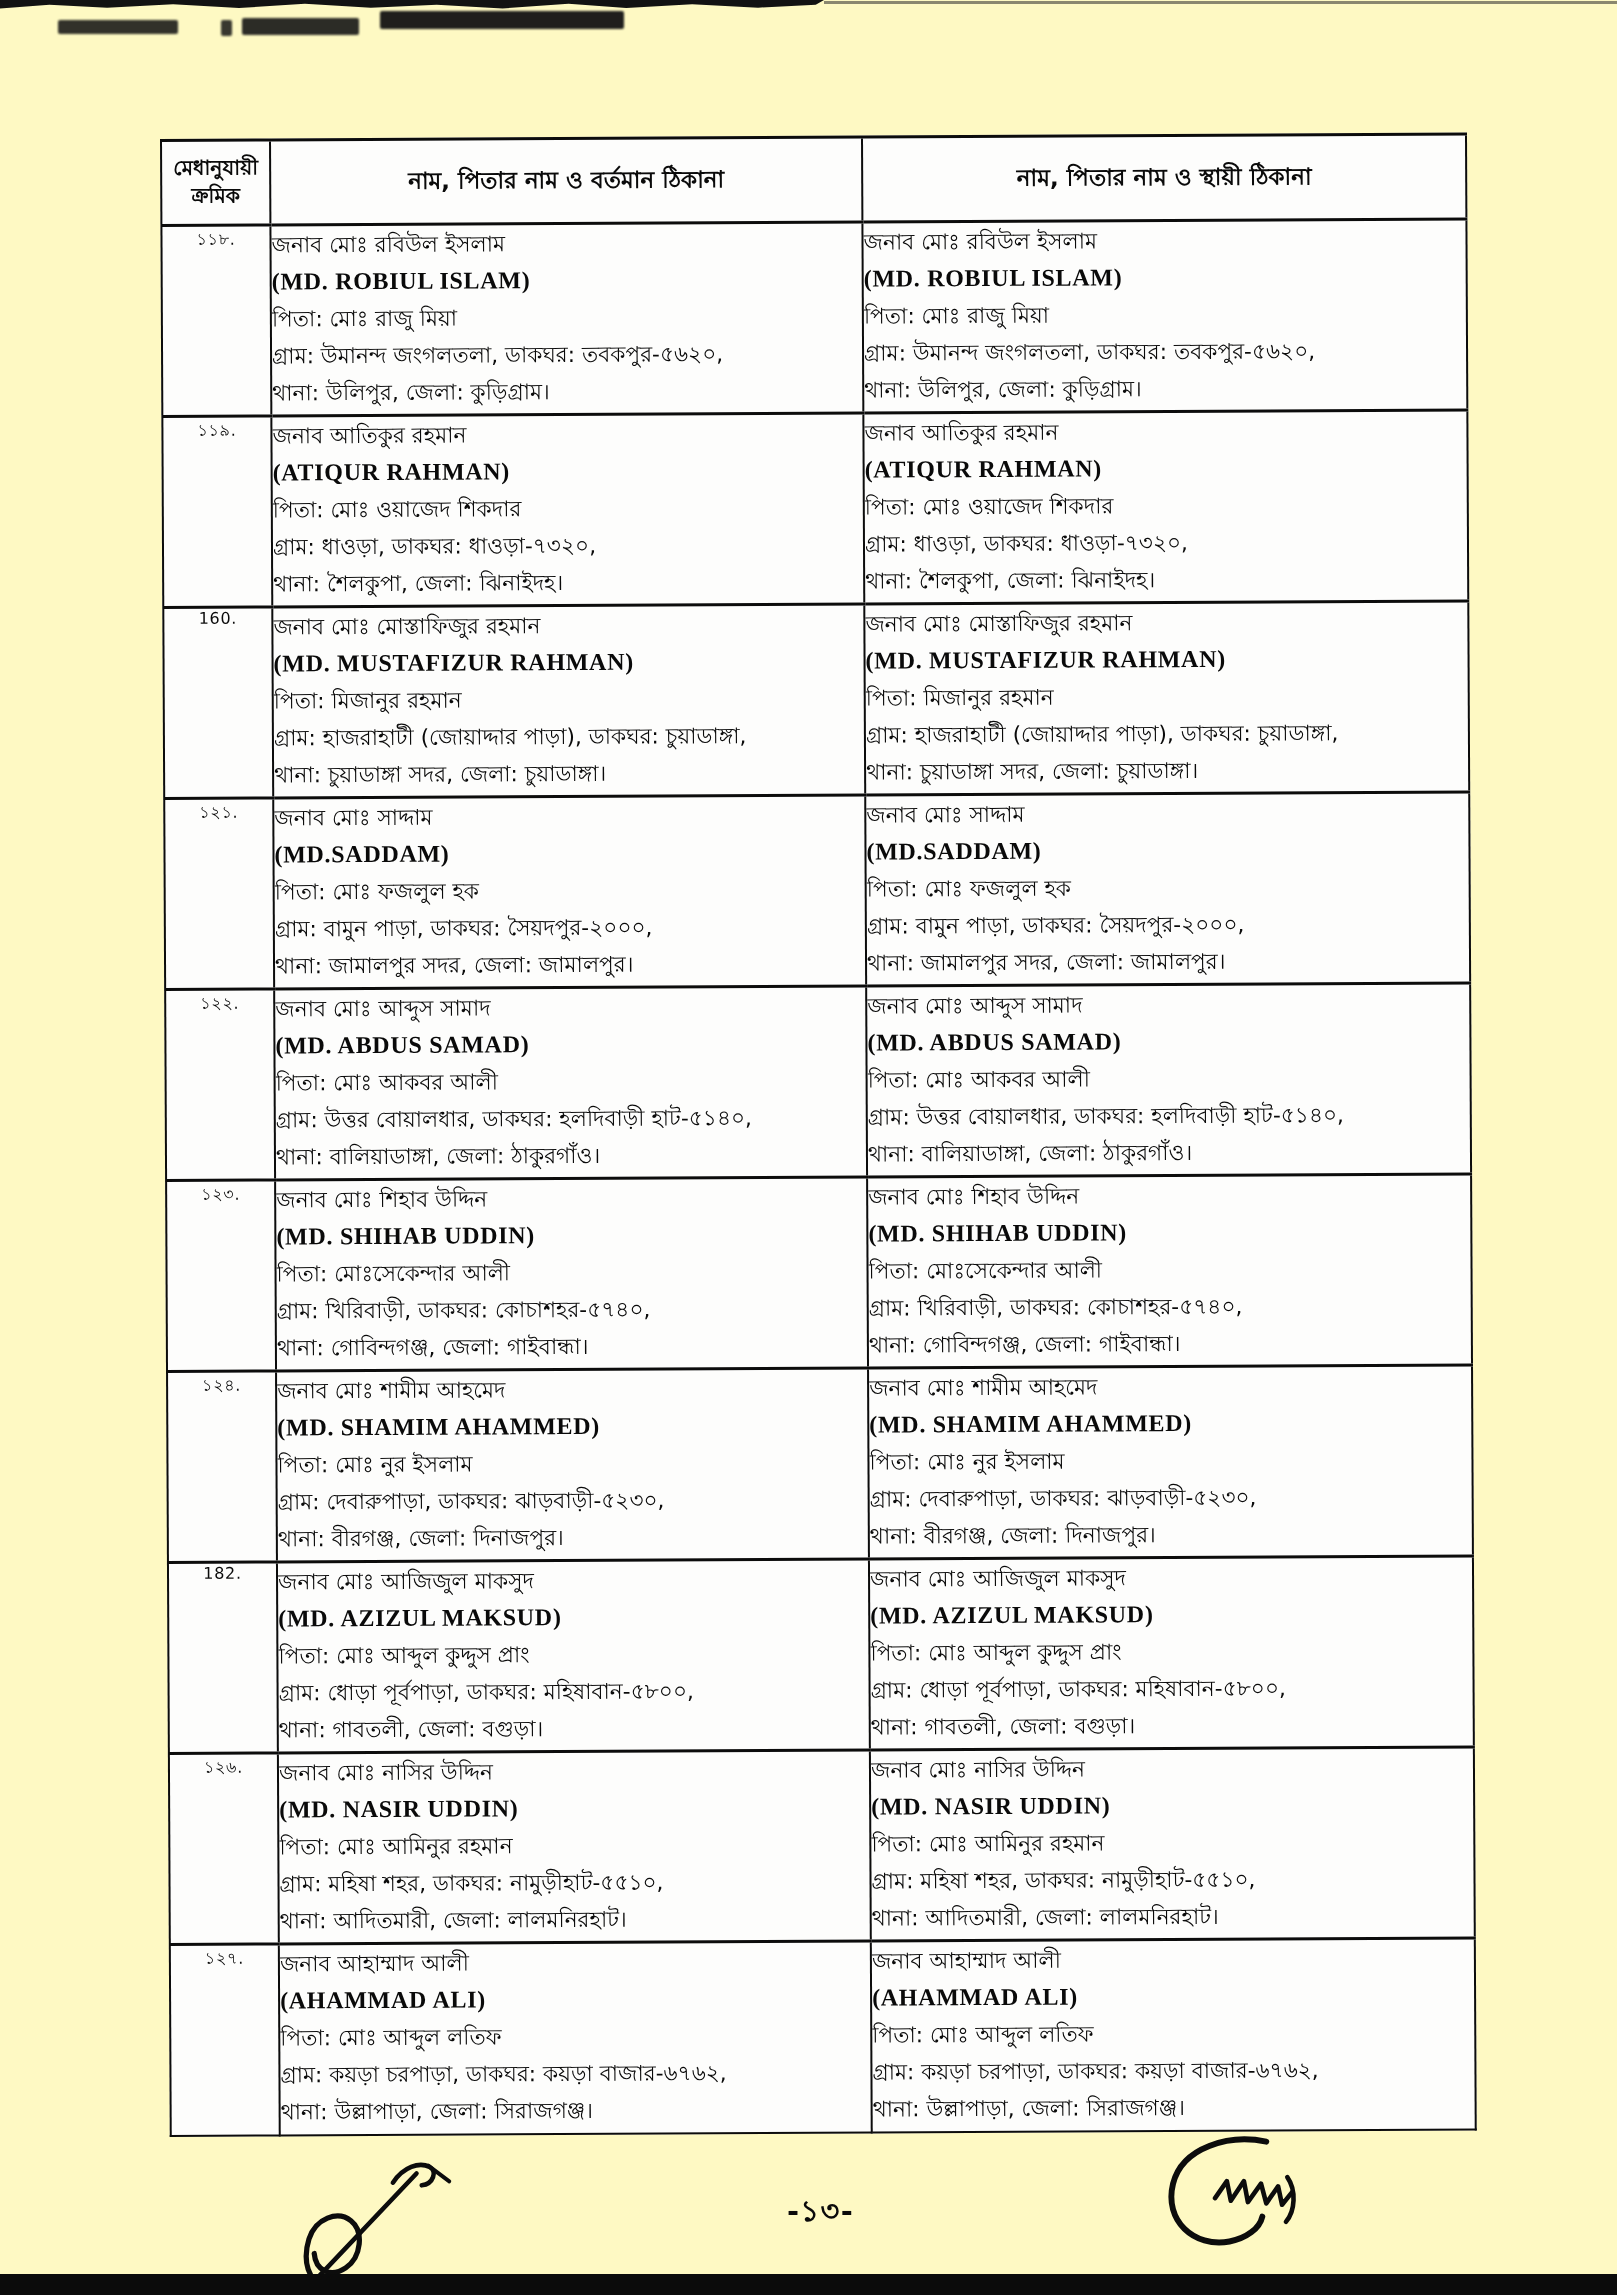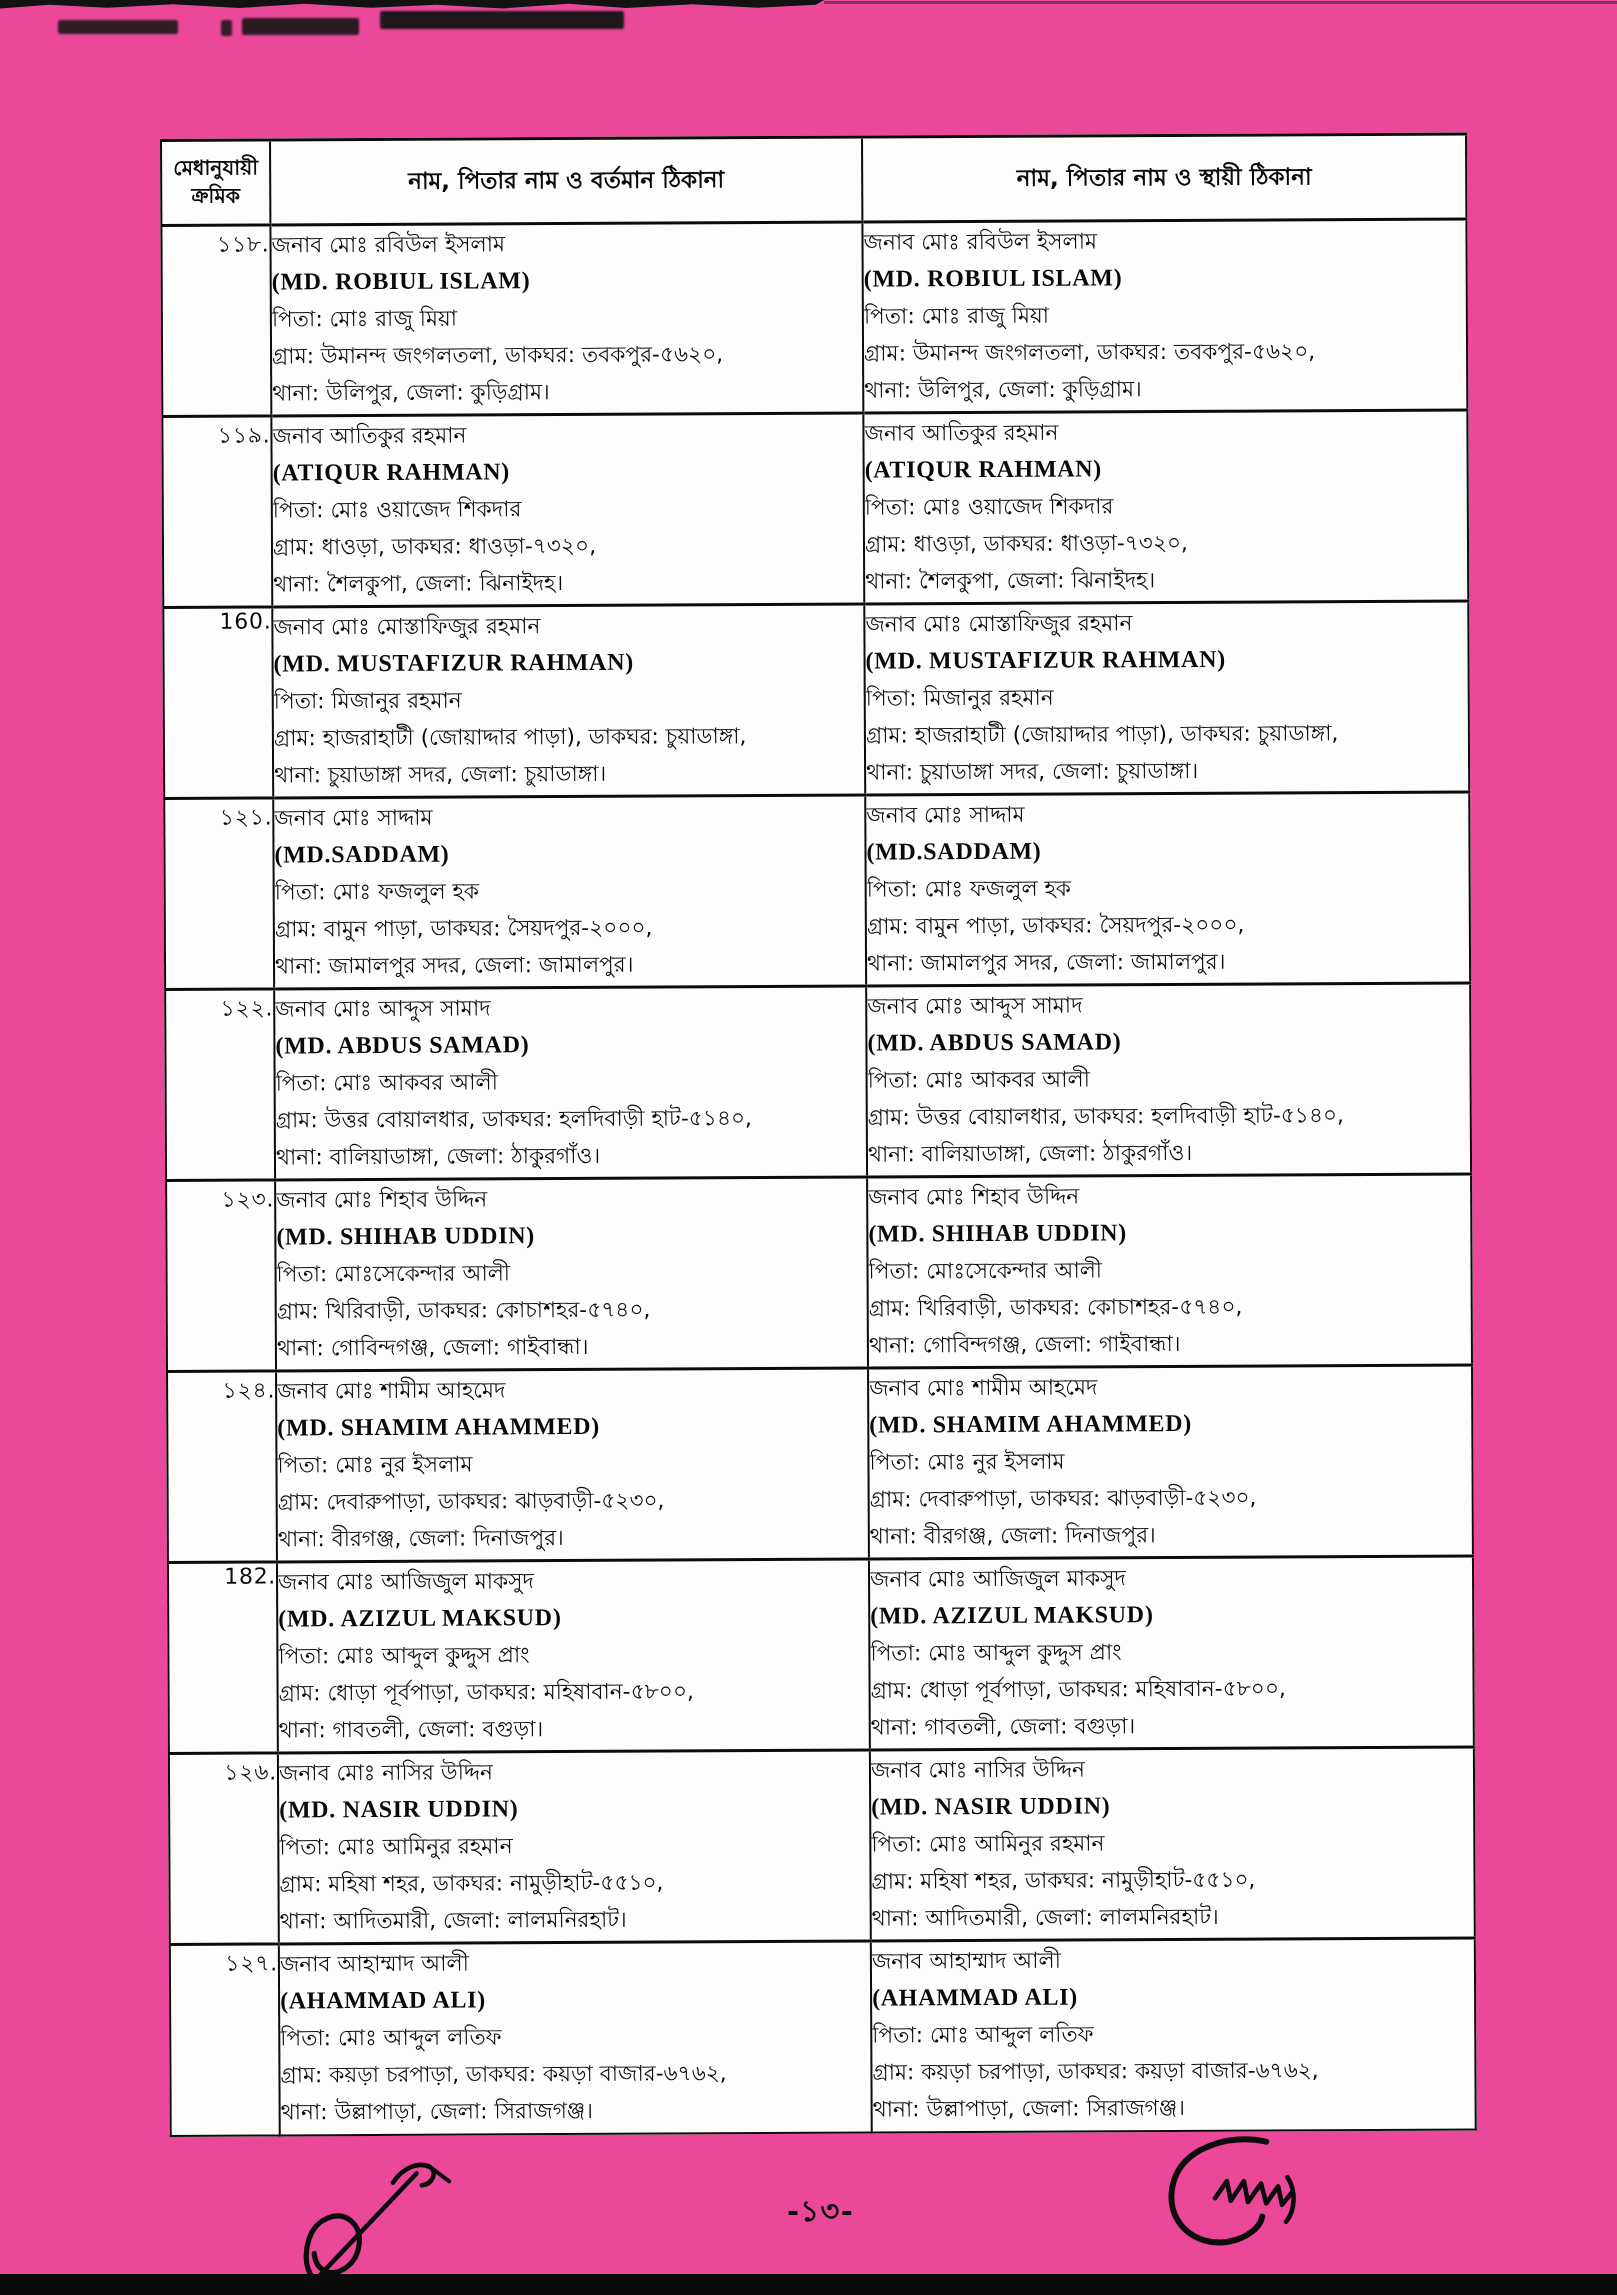--- a/index.html
+++ b/index.html
@@ -1,20 +1,20 @@
 <!DOCTYPE html>
 <html style="font-size:10.5px"><head>
 <meta charset="utf-8">
 <style>
   html, body { margin: 0; padding: 0; background: #9a9a9a; }
   .page {
     position: relative;
     width: 1617px;
     height: 2295px;
-    background: #ec4899;
+    background: #fef9c3;
     overflow: hidden;
     font-family: "DejaVu Sans", sans-serif;
     color: #0a0a0a;
   }
 
   
   .scan-top-edge {
     position: absolute; left: 0; top: 0; width: 824px; height: 8.5px;
     background: #121212;
     clip-path: polygon(0 0, 100% 0, 99% 55%, 92% 90%, 84% 50%, 76% 95%, 69% 45%,
@@ -60,23 +60,23 @@
     font-weight: bold;
     vertical-align: middle;
     text-align: center;
     font-size: 23px;
     line-height: 31.5px;
   }
   table.doc-table thead th.h-serial { font-size: 20.4px; line-height: 27.6px; }
   table.doc-table tbody tr { height: 191px; }
   table.doc-table tbody tr td { border-top-width: 3.3px; }
   td.serial-cell {
-    text-align: right;
+    text-align: center;
     padding-top: 17px;
-    font-size: 22px;
+    font-size: 16px;
     letter-spacing: 0.7px;
   }
   td.info-cell { padding: 7.9px 3.9px 0 13px; }
   .ln {
     height: 37px; line-height: 37px;
     font-size: 21.7px;
     white-space: nowrap; overflow: hidden;
   }
   .ln.en {
     font-family: "Liberation Serif", serif;

